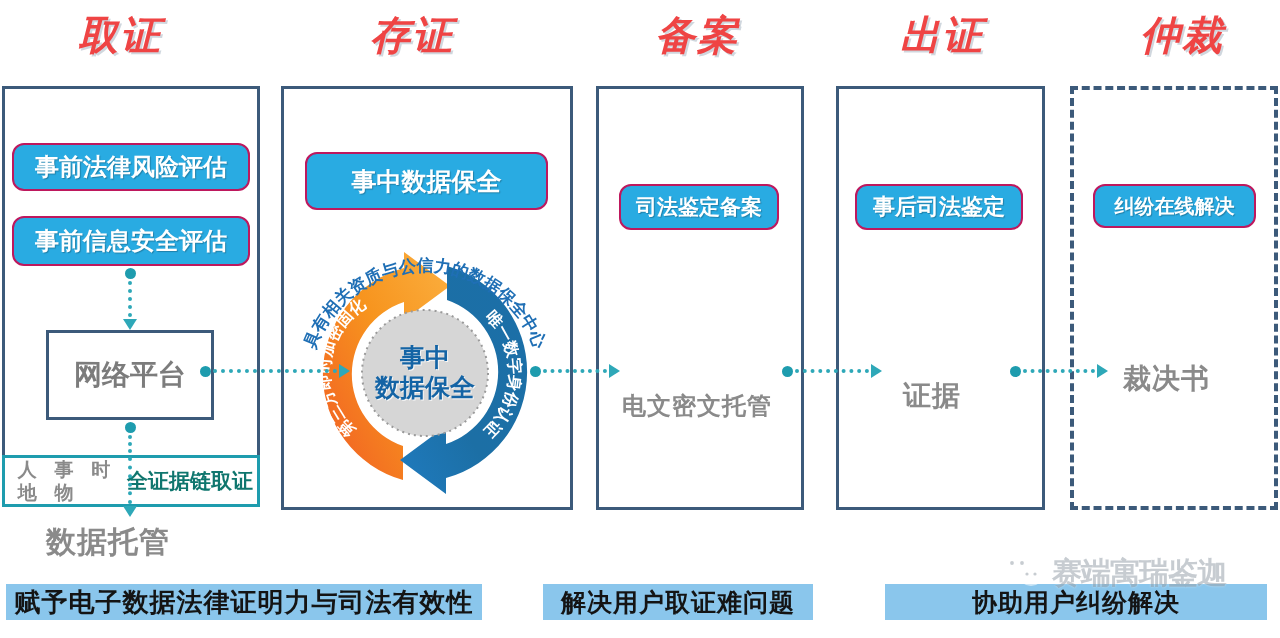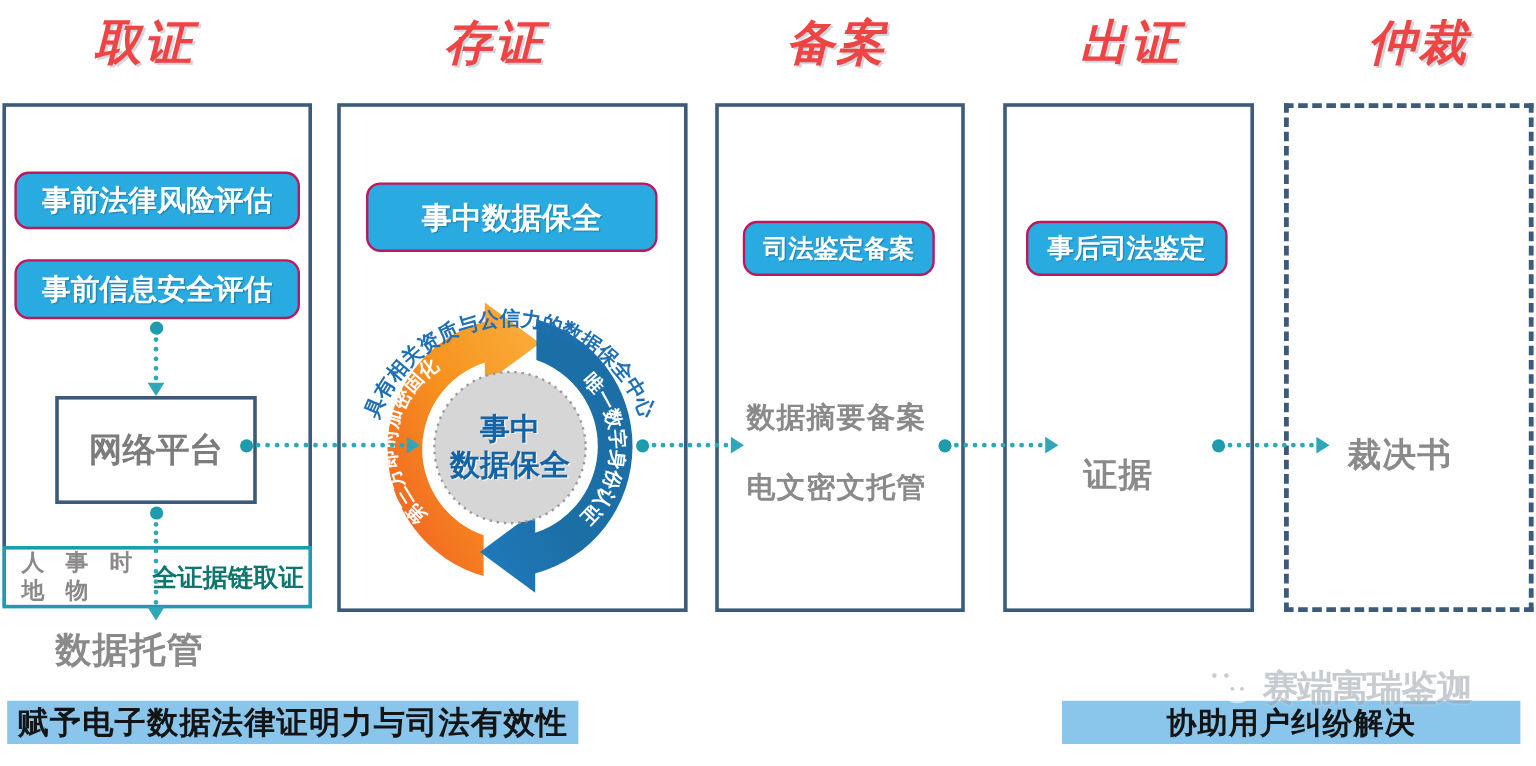--- a/index.html
+++ b/index.html
@@ -154,37 +154,37 @@
   <div class="col-frame" style="left:281px;top:86px;width:292px;height:424px;"></div>
   <div class="col-frame" style="left:596px;top:86px;width:208px;height:424px;"></div>
   <div class="col-frame" style="left:836px;top:86px;width:209px;height:424px;"></div>
   <div class="col-frame dashed" style="left:1070px;top:86px;width:208px;height:424px;"></div>
 
   <div class="pill" style="left:12px;top:143px;width:238px;height:48px;font-size:24px;">事前法律风险评估</div>
   <div class="pill" style="left:12px;top:216px;width:238px;height:50px;font-size:24px;">事前信息安全评估</div>
   <div class="pill" style="left:305px;top:152px;width:243px;height:58px;font-size:25px;">事中数据保全</div>
   <div class="pill" style="left:619px;top:184px;width:160px;height:46px;font-size:21px;">司法鉴定备案</div>
   <div class="pill" style="left:855px;top:184px;width:168px;height:46px;font-size:22px;">事后司法鉴定</div>
+  <div class="pill" style="left:1093px;top:184px;width:163px;height:44px;font-size:20px;">纠纷在线解决</div>
 
   <div class="plain-box" style="left:46px;top:330px;width:168px;height:90px;font-size:28px;">网络平台</div>
 
   <div class="grid-box" style="left:2px;top:455px;width:258px;height:52px;">
     <div class="grid-left">
       <span>人</span>
       <span>事</span>
       <span>时</span>
       <span>地</span>
       <span>物</span>
       <span></span>
     </div>
     <div class="grid-right">全证据链取证</div>
   </div>
 
   <div class="gray-text" style="left:46px;top:522px;font-size:30px;">数据托管</div>
-  <div class="gray-text" style="left:622px;top:332px;font-size:24px;">数据摘要备案</div>
   <div class="gray-text" style="left:622px;top:390px;font-size:24px;">电文密文托管</div>
   <div class="gray-text" style="left:903px;top:360px;font-size:28px;margin-top:17px;">证据</div>
   <div class="gray-text" style="left:1123px;top:360px;font-size:28px;">裁决书</div>
 
   <div id="cycle">
     <svg width="250" height="250" viewBox="0 0 250 250">
       <defs>
 
         <path id="pTop" d="M 8,140 A 117,117 0 0 1 242,140" fill="none"></path>
 
@@ -261,20 +261,21 @@
   <div class="conn-v" style="left:123px;top:422px;height:33px;">
     <span class="dot"></span>
     <span class="line"></span>
   </div>
   <div class="conn-v" style="left:123px;top:455px;height:62px;">
     <span class="line"></span>
     <span class="head"></span>
   </div>
 
   <div class="banner" style="left:6px;top:584px;width:476px;height:36px;font-size:26px;">赋予电子数据法律证明力与司法有效性</div>
+  <div class="banner" style="left:543px;top:584px;width:270px;height:36px;font-size:25px;">解决用户取证难问题</div>
   <div class="banner" style="left:885px;top:584px;width:382px;height:36px;font-size:25px;">协助用户纠纷解决</div>
 
   <div id="watermark">
     <span class="wm-logo">
       <svg width="48" height="40" viewBox="0 0 48 40">
         <ellipse cx="17" cy="15" rx="15" ry="12.5" fill="#ffffff"></ellipse>
         <circle cx="12" cy="12" r="1.9" fill="#9aa4ad"></circle>
         <circle cx="22" cy="12" r="1.9" fill="#9aa4ad"></circle>
         <ellipse cx="31" cy="25" rx="12" ry="10" fill="#ffffff"></ellipse>
         <circle cx="27" cy="23" r="1.6" fill="#9aa4ad"></circle>

